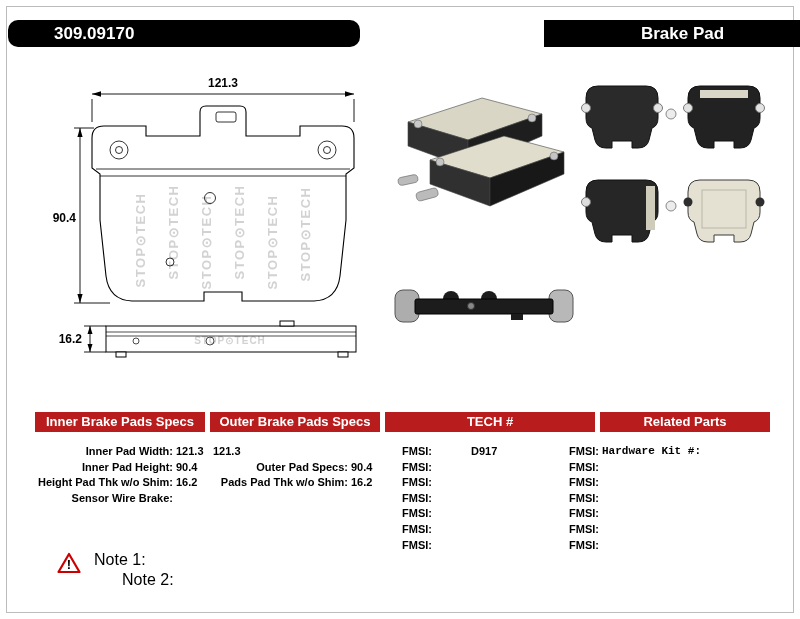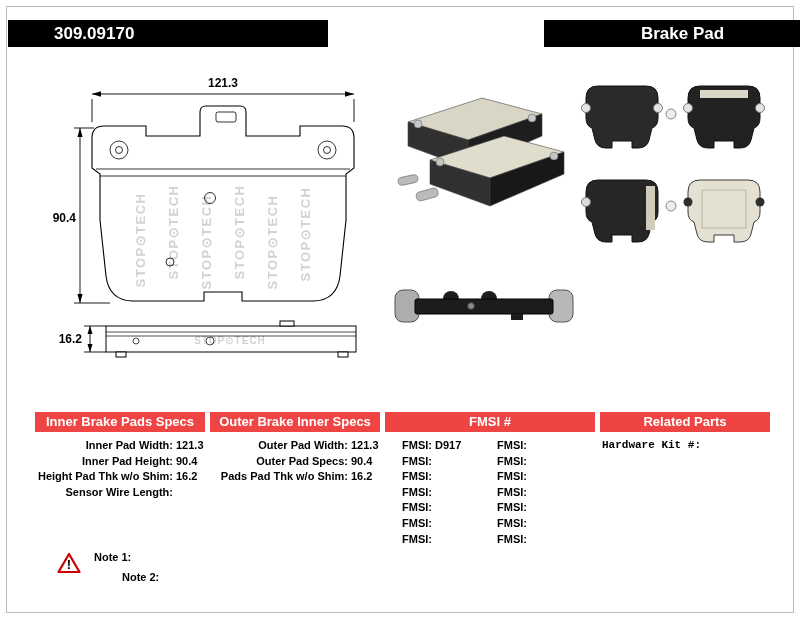--- a/index.html
+++ b/index.html
@@ -2,52 +2,52 @@
 <html><head>
 <meta charset="utf-8">
 <style>
   * { margin:0; padding:0; box-sizing:border-box; }
   html,body { width:800px; height:619px; background:#fff; font-family:"Liberation Sans",sans-serif; }
   .page { position:relative; width:800px; height:619px; background:#fff; overflow:hidden; }
   .page-border { position:absolute; inset:6px; border:1px solid #bcbcbc; pointer-events:none; }
 
   .bar { position:absolute; top:20px; height:27px; background:#000; color:#fff;
          font-size:17px; font-weight:bold; line-height:27px; }
-  .bar-left  { left:8px;   width:320px; padding-left:46px; }
+  .bar-left  { left:8px;   width:352px; padding-left:46px;border-radius:10px; }
   .bar-right { left:544px; width:263px; text-align:center;padding-left:14px; }
 
   svg.figure { position:absolute; }
   .drawing { left:50px;  top:72px;  }
   .photoA  { left:390px; top:88px;  }
   .photoB  { left:572px; top:80px;  }
   .sensor  { left:393px; top:280px; }
 
   svg text { font-family:"Liberation Sans",sans-serif; font-weight:bold; fill:#000; }
   text.dim { font-size:12px; }
   text.wm  { font-size:13px; fill:#d2d2d2; letter-spacing:1.5px; }
   text.wm-side { font-size:10px; fill:#d2d2d2; letter-spacing:1px; }
 
   .col { position:absolute; top:412px; font-size:11px; font-weight:bold; color:#000; }
   .col1 { left:35px;  width:170px; }
   .col2 { left:210px; width:170px; }
   .col3 { left:385px; width:210px; }
   .col4 { left:600px; width:170px; }
-  .tbl-header { background:#ef4444; color:#fff; font-size:13px; font-weight:bold;
+  .tbl-header { background:#b91c1c; color:#fff; font-size:13px; font-weight:bold;
                 text-align:center; height:20px; line-height:20px; }
-  .rows { margin-top:6px; }
+  .rows { margin-top:12px; }
   .spec-row { display:flex; height:15.6px; line-height:15.6px; }
   .spec-label { width:138px; text-align:right; }
   .spec-value { padding-left:3px; }
-  .fmsi-row { display:grid; grid-template-columns:47px 48px 47px 1fr; height:15.6px; line-height:15.6px; }
+  .fmsi-row { display:grid; grid-template-columns:47px 48px 47px 1fr; height:15.6px; line-height:15.6px;gap:36px; }
   .fmsi-label { text-align:right; }
   .fmsi-value { padding-left:3px; }
   .related-row { padding-left:2px; height:15.6px; line-height:15.6px;font-family:Liberation Mono, monospace; }
 
   .warn { position:absolute; left:57px; top:552px; }
-  .note-label { position:absolute; left:94px; font-size:11px; font-weight:bold; }
+  .note-label { position:absolute; left:94px; font-size:16px; font-weight:normal; }
   .note-1 { top:551px; }
   .note-2 { top:571px;margin-left:28px; }
 </style>
 </head>
 <body>
 
 <div class="page">
   <div class="page-border"></div>
 
   <div class="bar bar-left">
@@ -194,46 +194,45 @@
       </div>
       <div class="spec-row">
         <span class="spec-label">Inner Pad Height:</span>
         <span class="spec-value">90.4</span>
       </div>
       <div class="spec-row">
         <span class="spec-label">Height Pad Thk w/o Shim:</span>
         <span class="spec-value">16.2</span>
       </div>
       <div class="spec-row">
-        <span class="spec-label">Sensor Wire Length:</span>
+        <span class="spec-label">Sensor Wire Brake:</span>
         <span class="spec-value"></span>
       </div>
     </div>
   </div>
 
   <div class="col col2">
-    <div class="tbl-header">Outer Brake Inner Specs</div>
-    <div class="rows">
-      <div class="spec-row">
-        <span class="spec-label">Outer Pad Width:</span>
+    <div class="tbl-header">Outer Brake Pads Specs</div>
+    <div class="rows">
+      <div class="spec-row">
         <span class="spec-value">121.3</span>
       </div>
       <div class="spec-row">
         <span class="spec-label">Outer Pad Specs:</span>
         <span class="spec-value">90.4</span>
       </div>
       <div class="spec-row">
         <span class="spec-label">Pads Pad Thk w/o Shim:</span>
         <span class="spec-value">16.2</span>
       </div>
     </div>
   </div>
 
   <div class="col col3">
-    <div class="tbl-header">FMSI #</div>
+    <div class="tbl-header">TECH #</div>
     <div class="rows">
       <div class="fmsi-row">
         <span class="fmsi-label">FMSI:</span>
         <span class="fmsi-value">D917</span>
         <span class="fmsi-label">FMSI:</span>
         <span class="fmsi-value"></span>
       </div>
       <div class="fmsi-row">
         <span class="fmsi-label">FMSI:</span>
         <span class="fmsi-value"></span>

